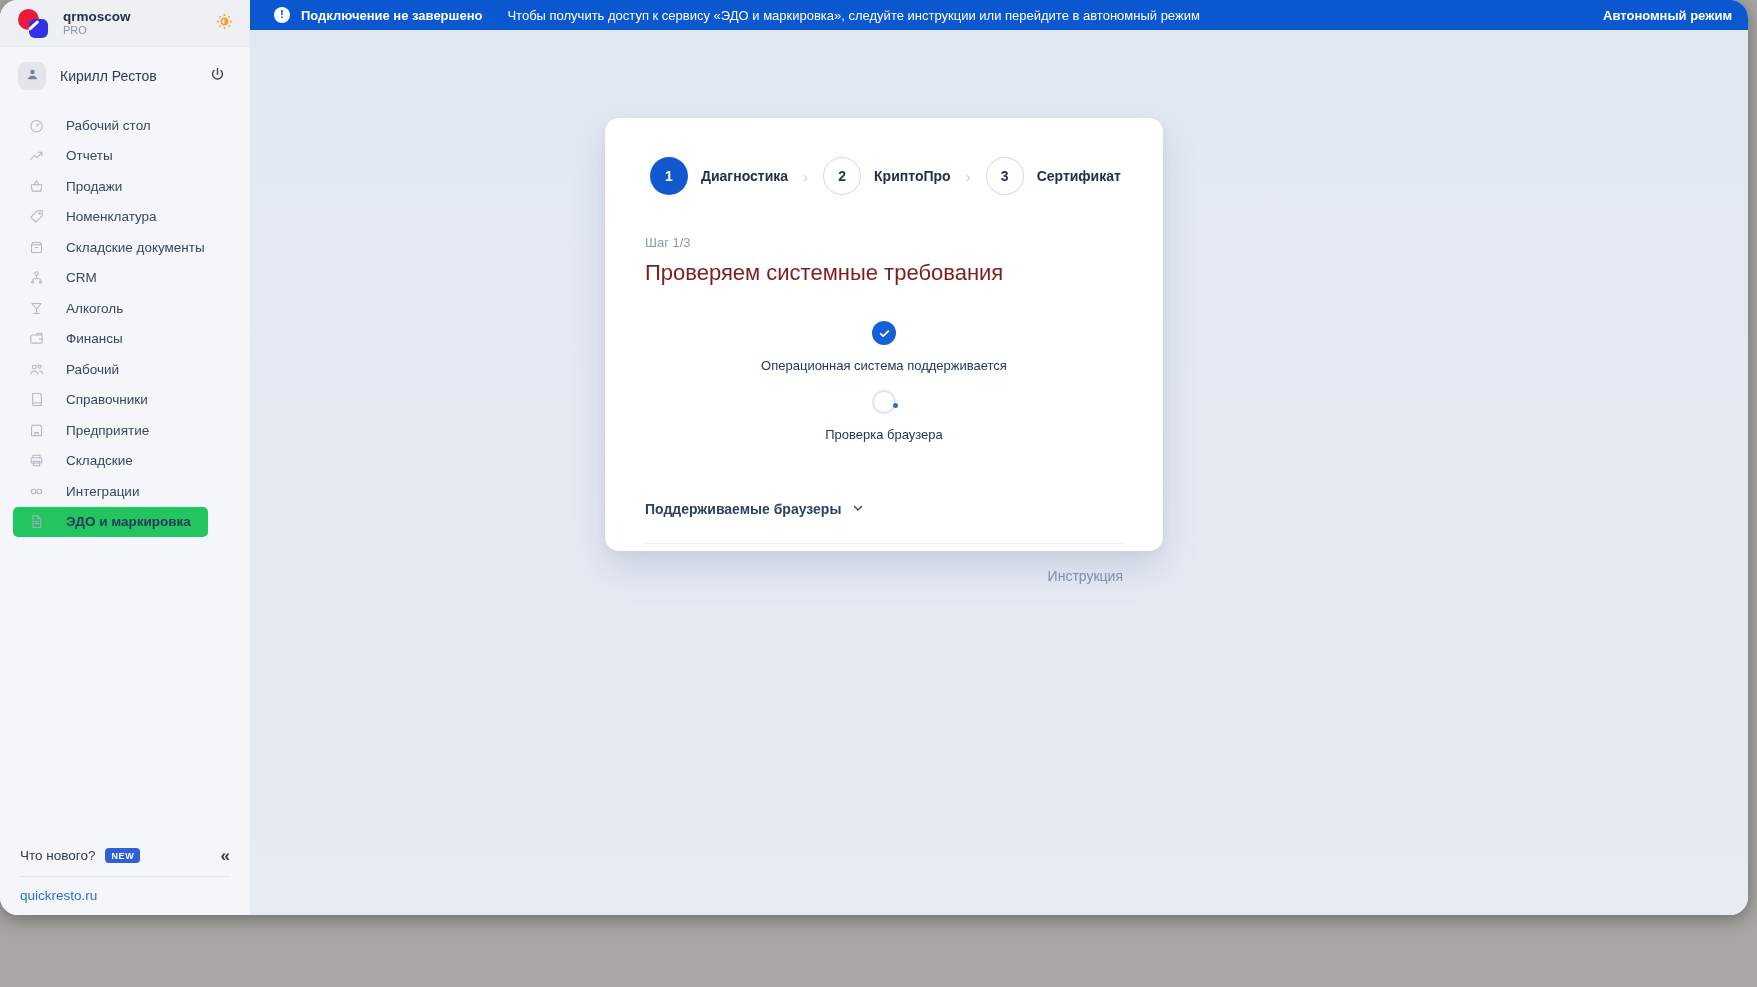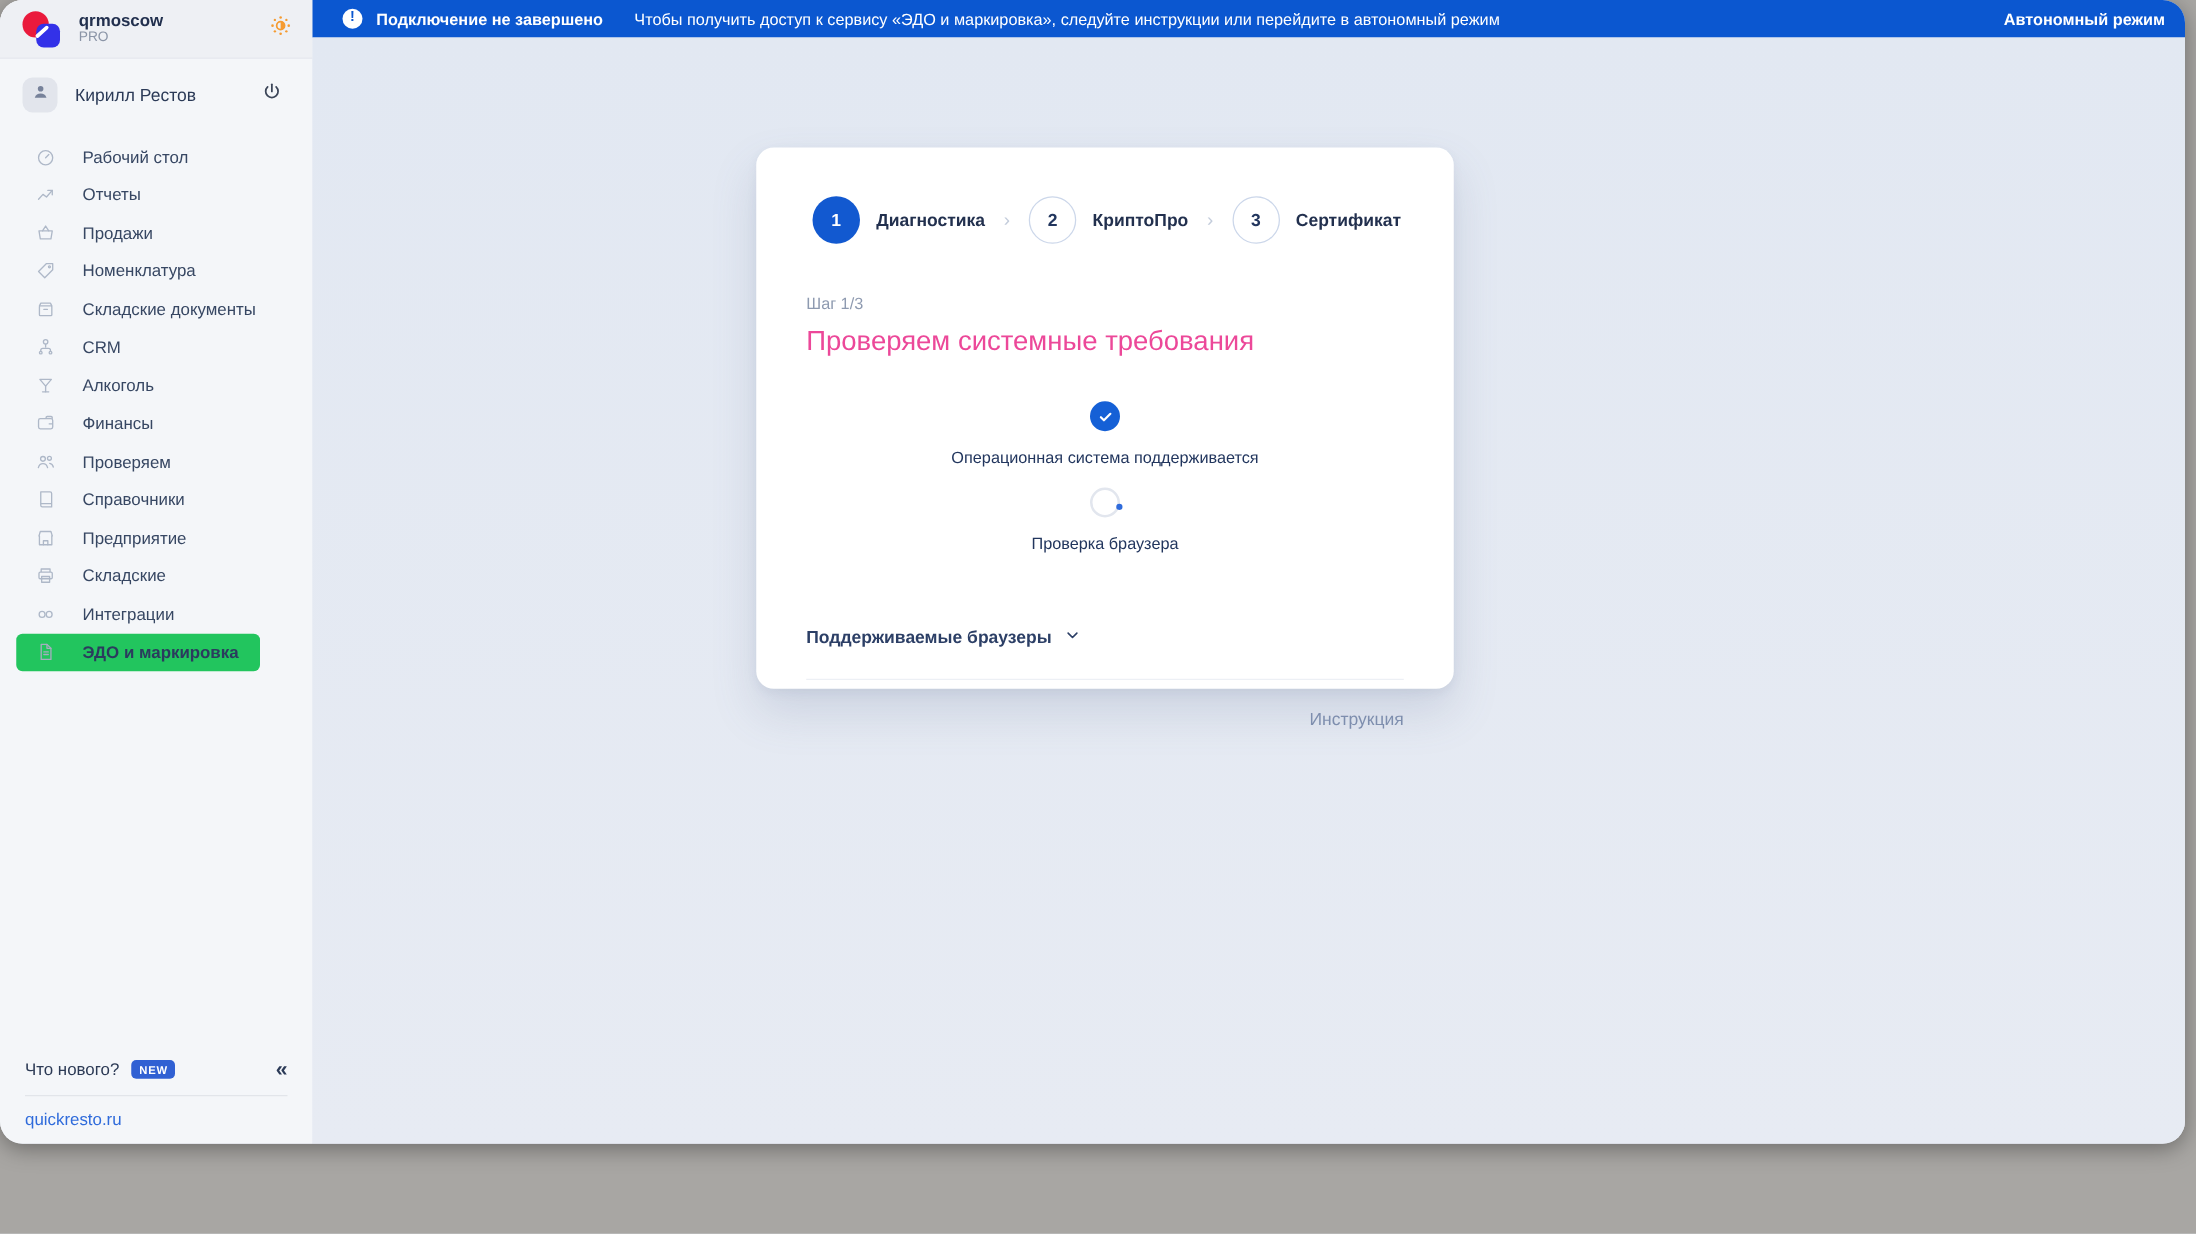--- a/index.html
+++ b/index.html
@@ -51,21 +51,21 @@
   .card{position:absolute;left:355px;top:88px;width:558px;height:433px;box-sizing:border-box;background:#fff;border-radius:14px;padding:39px 40px 0 40px;box-shadow:0 18px 36px rgba(86,105,146,.18),0 3px 8px rgba(86,105,146,.08);}
 
   .stepper{display:flex;align-items:center;height:38px;margin-left:5px;}
   .step-circle{width:38px;height:38px;border-radius:50%;display:flex;align-items:center;justify-content:center;font-size:14px;font-weight:bold;box-sizing:border-box;flex:none;}
   .step-circle.active{background:#1259d0;color:#fff;}
   .step-circle.inactive{background:#fff;border:1.5px solid #ccd7ea;color:#22365e;}
   .step-label{font-size:14px;font-weight:bold;color:#22304e;margin-left:13px;white-space:nowrap;}
   .step-sep{color:#c3ccdb;margin:0 15px;font-size:15px;}
 
   .step-caption{margin-top:40px;font-size:13px;color:#8e9ab0;}
-  .card-title{margin-top:9px;font-size:22px;font-weight:500;color:#ec4899;line-height:28px;}
+  .card-title{margin-top:9px;font-size:22px;font-weight:500;color:#7f1d1d;line-height:28px;}
 
   .checks{margin-top:34px;display:flex;flex-direction:column;gap:17px;}
   .check-row{display:flex;align-items:center;gap:13px;font-size:13px;color:#22365e;flex-direction:column;}
   .check-done{width:24px;height:24px;border-radius:50%;background:#1560d6;display:flex;align-items:center;justify-content:center;flex:none;}
   .check-loading{width:24px;height:24px;border-radius:50%;border:2px solid #e2e6ee;box-sizing:border-box;position:relative;flex:none;}
   .check-loading::after{content:'';position:absolute;width:5px;height:5px;border-radius:50%;background:#2f6bdb;right:-4px;top:55%;}
 
   .browsers-toggle{margin-top:59px;display:flex;align-items:center;gap:11px;font-size:14px;font-weight:bold;color:#2c3f66;cursor:pointer;width:fit-content;}
   .card-divider{margin-top:26px;border-top:1px solid #edf0f5;}
   .instruction-row{margin-top:23px;text-align:right;}
@@ -218,21 +218,21 @@
 
       <div class="nav-item">
         <span class="nicon">
             <svg width="17" height="17" viewBox="0 0 24 24" fill="none" stroke="currentColor" stroke-width="1.5" stroke-linecap="round">
               <circle cx="9" cy="8.6" r="2.7"></circle>
               <path d="M3.8 18.5c.8-3 2.7-4.5 5.2-4.5s4.4 1.5 5.2 4.5"></path>
               <circle cx="16.3" cy="8" r="2.2"></circle>
               <path d="M16.6 13.7c2.2.3 3.5 1.7 4.1 4.1"></path>
             </svg>
           </span>
-        <span class="nlabel">Проверяем</span>
+        <span class="nlabel">Рабочий</span>
       </div>
 
       <div class="nav-item">
         <span class="nicon">
             <svg width="17" height="17" viewBox="0 0 24 24" fill="none" stroke="currentColor" stroke-width="1.5" stroke-linejoin="round">
               <path d="M6.5 3.5H17a1.8 1.8 0 011.8 1.8v15.2H8.3a1.8 1.8 0 01-1.8-1.8z"></path>
               <path d="M6.5 16.8h12.3"></path>
             </svg>
           </span>
         <span class="nlabel">Справочники</span>

